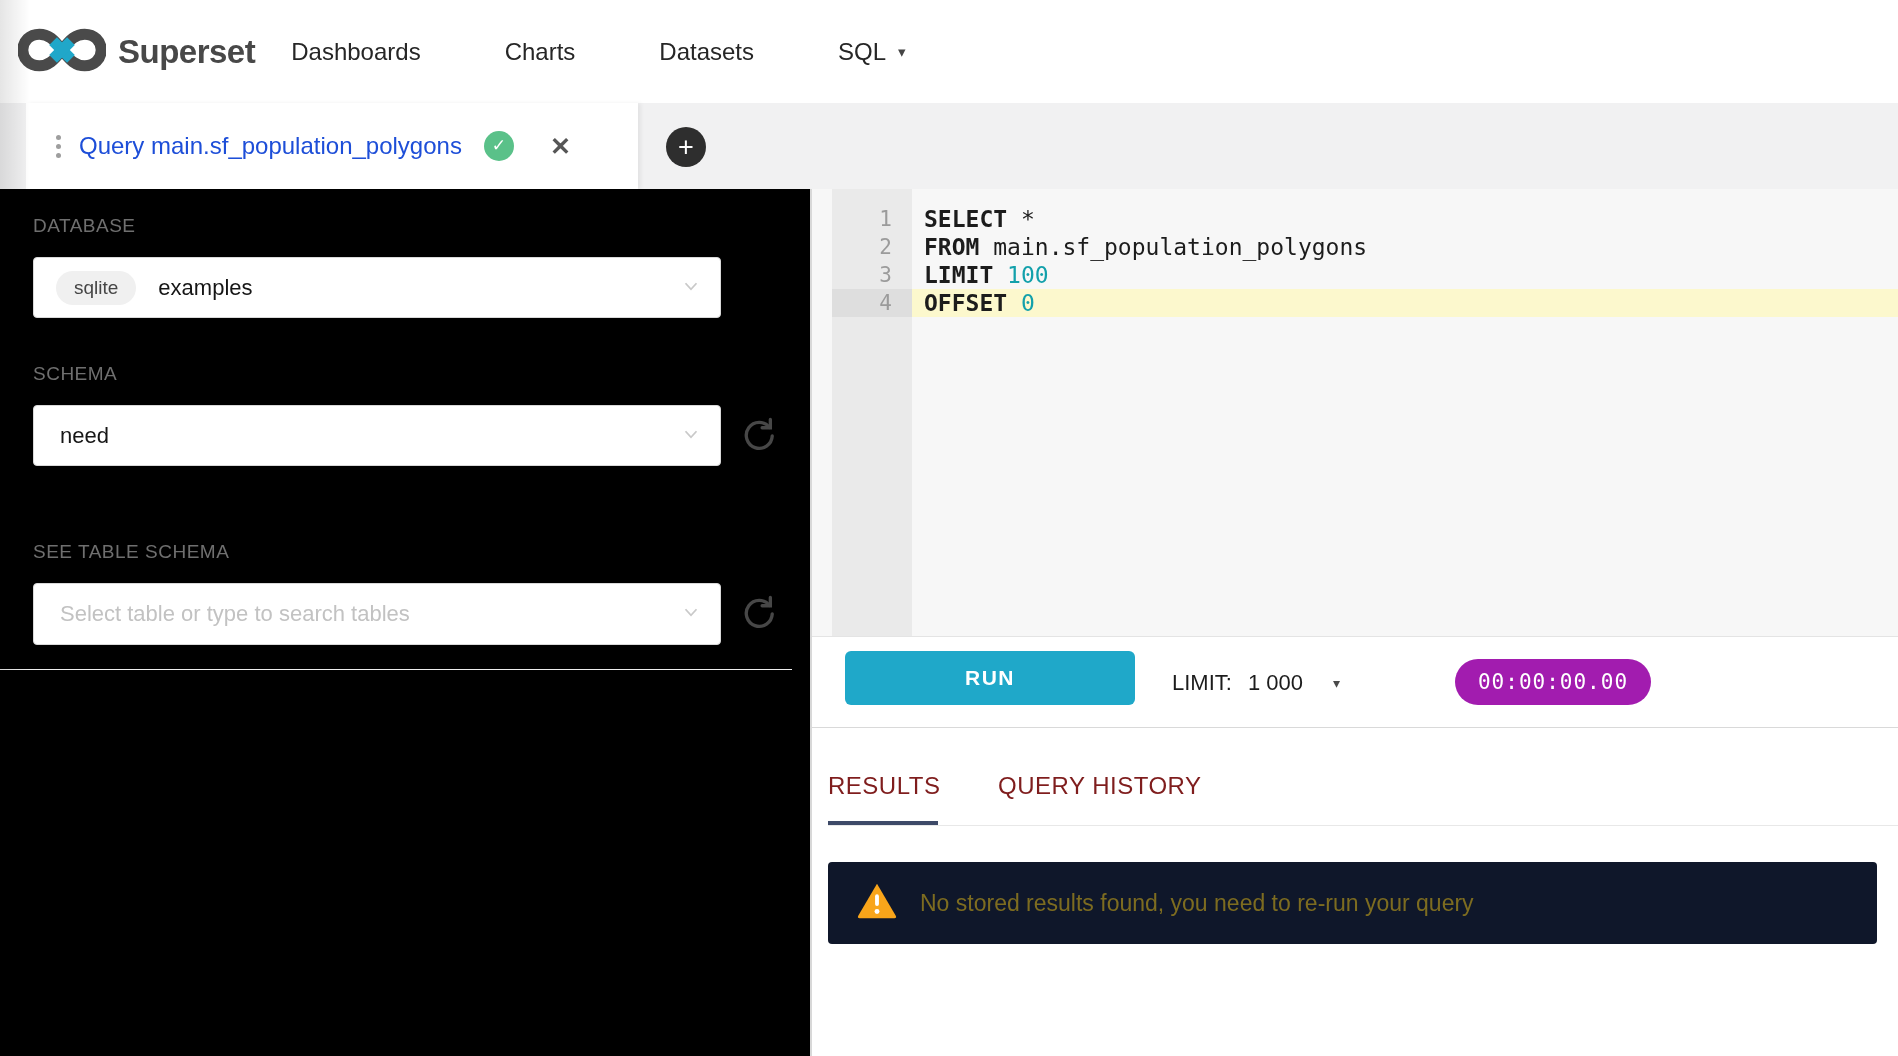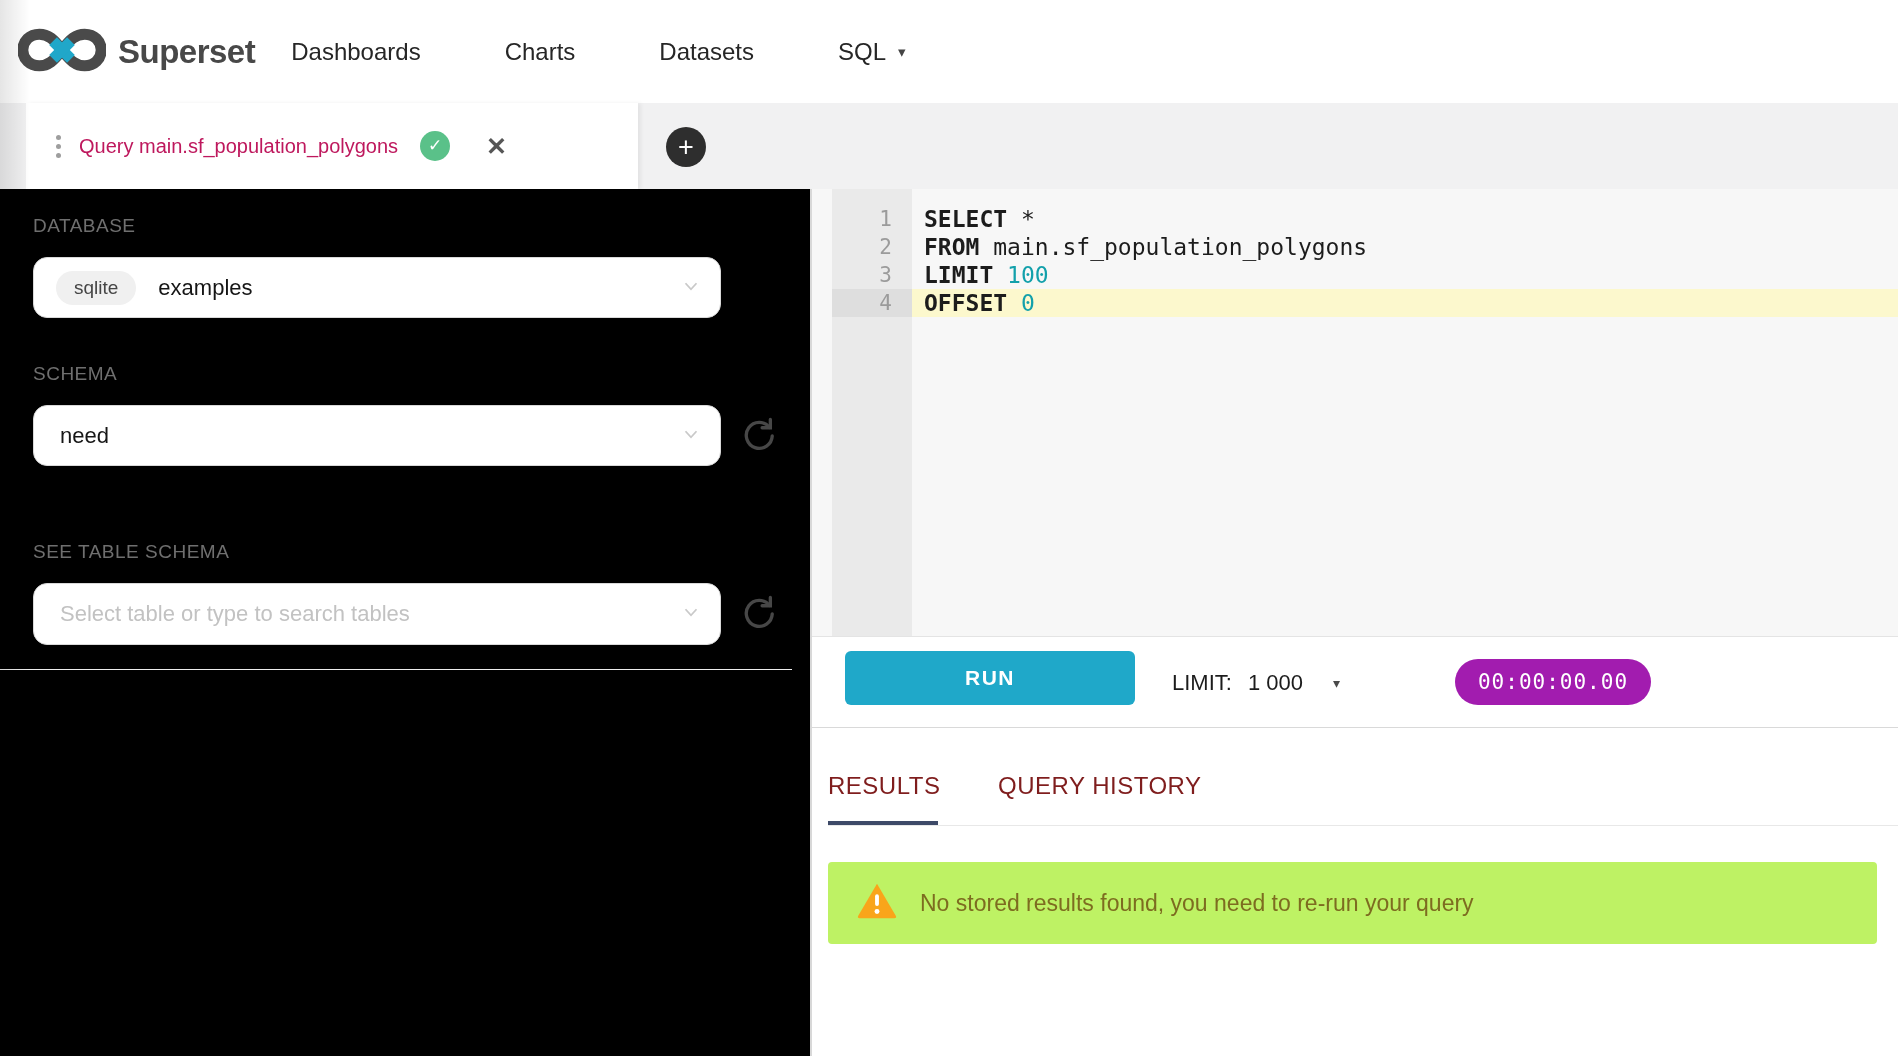--- a/index.html
+++ b/index.html
@@ -17,33 +17,33 @@
   .nav { display:flex; align-items:center; gap:84px; margin-left:36px; }
   .nav-item { font-size:24px; color:#262626; cursor:pointer; display:flex; align-items:center; }
   .nav-caret { font-size:15px; color:#454545; margin-left:12px; }
 
   
   .tabbar { position:absolute; left:0; top:103px; width:1898px; height:86px; background:#f1f1f2; }
   .tab-active { position:absolute; left:26px; top:0; width:612px; height:86px; background:#ffffff;
                 display:flex; align-items:center; padding-left:30px; box-shadow:3px 0 4px rgba(0,0,0,0.06); }
   .drag-dots { display:flex; flex-direction:column; gap:4px; margin-right:18px; }
   .drag-dots i { width:5px; height:5px; border-radius:50%; background:#9e9e9e; }
-  .tab-title { font-size:20px; color:#be185d; white-space:nowrap; }
+  .tab-title { font-size:24px; color:#1d4ed8; white-space:nowrap; }
   .tab-check { width:30px; height:30px; border-radius:50%; background:#5ac189; color:#fff;
                font-size:17px; line-height:30px; text-align:center; margin-left:22px; flex:none; }
   .tab-close { margin-left:36px; font-size:25px; font-weight:700; color:#565656; cursor:pointer; }
   .add-tab { position:absolute; left:666px; top:24px; width:40px; height:40px; border:none;
              border-radius:50%; background:#2e2e2e; color:#fff; font-size:27px; line-height:36px;
              text-align:center; cursor:pointer; padding:0; font-family:"Liberation Sans",sans-serif; }
 
   
   .sidebar { position:absolute; left:0; top:189px; width:810px; height:867px; background:#000000; }
   .side-label { position:absolute; left:33px; font-size:19px; color:#6f6f6f; letter-spacing:0.5px; }
   .select { position:absolute; left:33px; width:688px; height:61px; background:#fff;
-            border:1px solid #d9d9d9; border-radius:14px; display:flex; align-items:center;
+            border:1px solid #d9d9d9; border-radius:4px; display:flex; align-items:center;
             padding:0 18px 0 22px; cursor:pointer; }
   .engine-pill { background:#f0f0f0; border-radius:17px; padding:6px 18px; font-size:19px; color:#454545; }
   .select-val { font-size:22px; color:#161616; margin-left:22px; }
   .select-val.first { margin-left:4px; }
   .placeholder { font-size:22px; color:#c2c2c2; margin-left:4px; }
   .chev { margin-left:auto; flex:none; }
   .refresh-btn { position:absolute; left:737px; width:42px; height:42px; border:none; background:transparent;
                  cursor:pointer; padding:0; }
   .h-divider { position:absolute; left:0; top:480px; width:792px; height:1px; background:#ededed; }
 
@@ -80,21 +80,21 @@
                 background:#a21caf; color:#fff; display:flex; align-items:center; justify-content:center;
                 font-family:"DejaVu Sans Mono", monospace; font-size:21px; letter-spacing:1px; }
 
   
   .results { position:absolute; left:812px; top:728px; width:1086px; height:328px; background:#fff; }
   .res-tab { position:absolute; top:44px; font-size:24px; color:#7f1d1d; letter-spacing:0.5px; cursor:pointer; }
   .res-tab.t0 { left:16px; }
   .res-tab.t1 { left:186px; }
   .res-underline { position:absolute; left:16px; top:93px; width:110px; height:5px; background:#3d4a68; }
   .res-line { position:absolute; left:16px; top:97px; right:0; height:1px; background:#e8e8e8; }
-  .warning { position:absolute; left:16px; top:134px; width:1049px; height:82px; background:#bef264;
+  .warning { position:absolute; left:16px; top:134px; width:1049px; height:82px; background:#0f172a;
              border-radius:4px; display:flex; align-items:center; padding-left:28px; }
   .warning-text { font-size:23px; color:#7d6c20; margin-left:22px; }
 </style>
 </head>
 <body>
 
 <div class="header">
   <div class="brand">
     <span>
       <svg width="88" height="50" viewBox="0 0 64 32">

